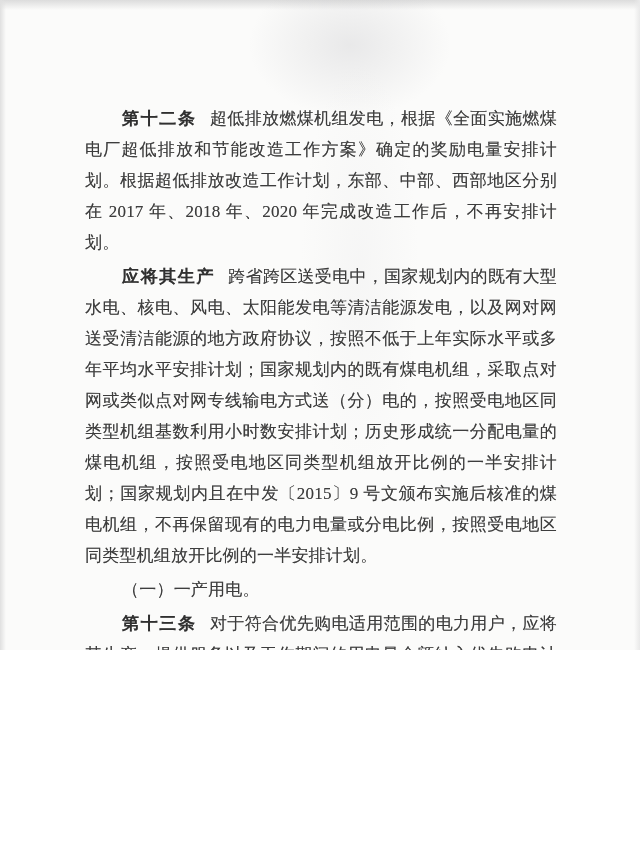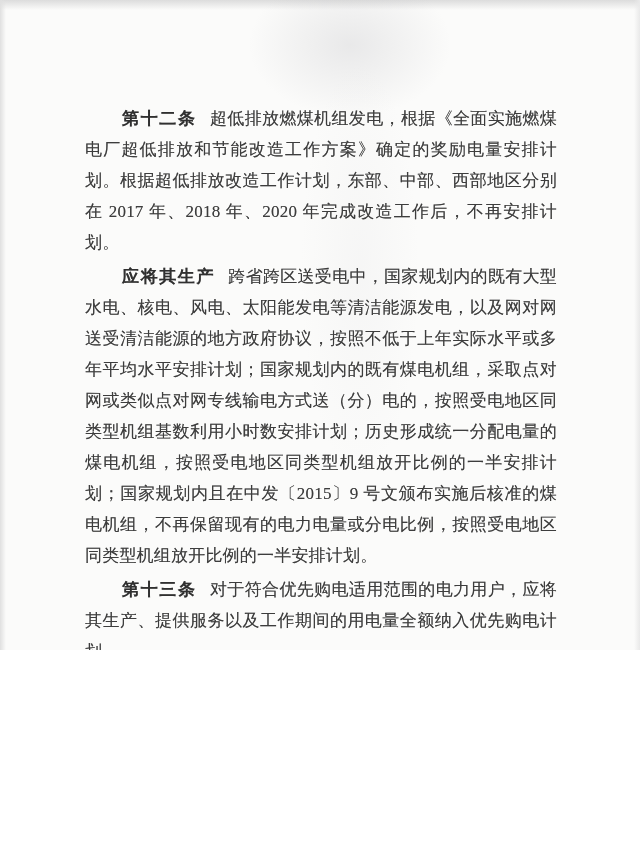--- a/index.html
+++ b/index.html
@@ -85,20 +85,21 @@
   <div class="smudge"></div>
   <div class="smudge2"></div>
 
   <div class="content">
 
     <p><b class="art-label">第十二条</b><span>超低排放燃煤机组发电，根据《全面实施燃煤电厂超低排放和节能改造工作方案》确定的奖励电量安排计划。根据超低排放改造工作计划，东部、中部、西部地区分别在 2017 年、2018 年、2020 年完成改造工作后，不再安排计划。</span></p>
 
     <p><b class="art-label">应将其生产</b><span>跨省跨区送受电中，国家规划内的既有大型水电、核电、风电、太阳能发电等清洁能源发电，以及网对网送受清洁能源的地方政府协议，按照不低于上年实际水平或多年平均水平安排计划；国家规划内的既有煤电机组，采取点对网或类似点对网专线输电方式送（分）电的，按照受电地区同类型机组基数利用小时数安排计划；历史形成统一分配电量的煤电机组，按照受电地区同类型机组放开比例的一半安排计划；国家规划内且在中发〔2015〕9 号文颁布实施后核准的煤电机组，不再保留现有的电力电量或分电比例，按照受电地区同类型机组放开比例的一半安排计划。</span></p>
 
 
+    <p><span>（一）一产用电。</span></p>
 
 
 
     <p><b class="art-label">第十三条</b><span>对于符合优先购电适用范围的电力用户，应将其生产、提供服务以及工作期间的用电量全额纳入优先购电计划。</span></p>
 
   </div>
 
   <div class="page-number">5</div>
 
 </div>

